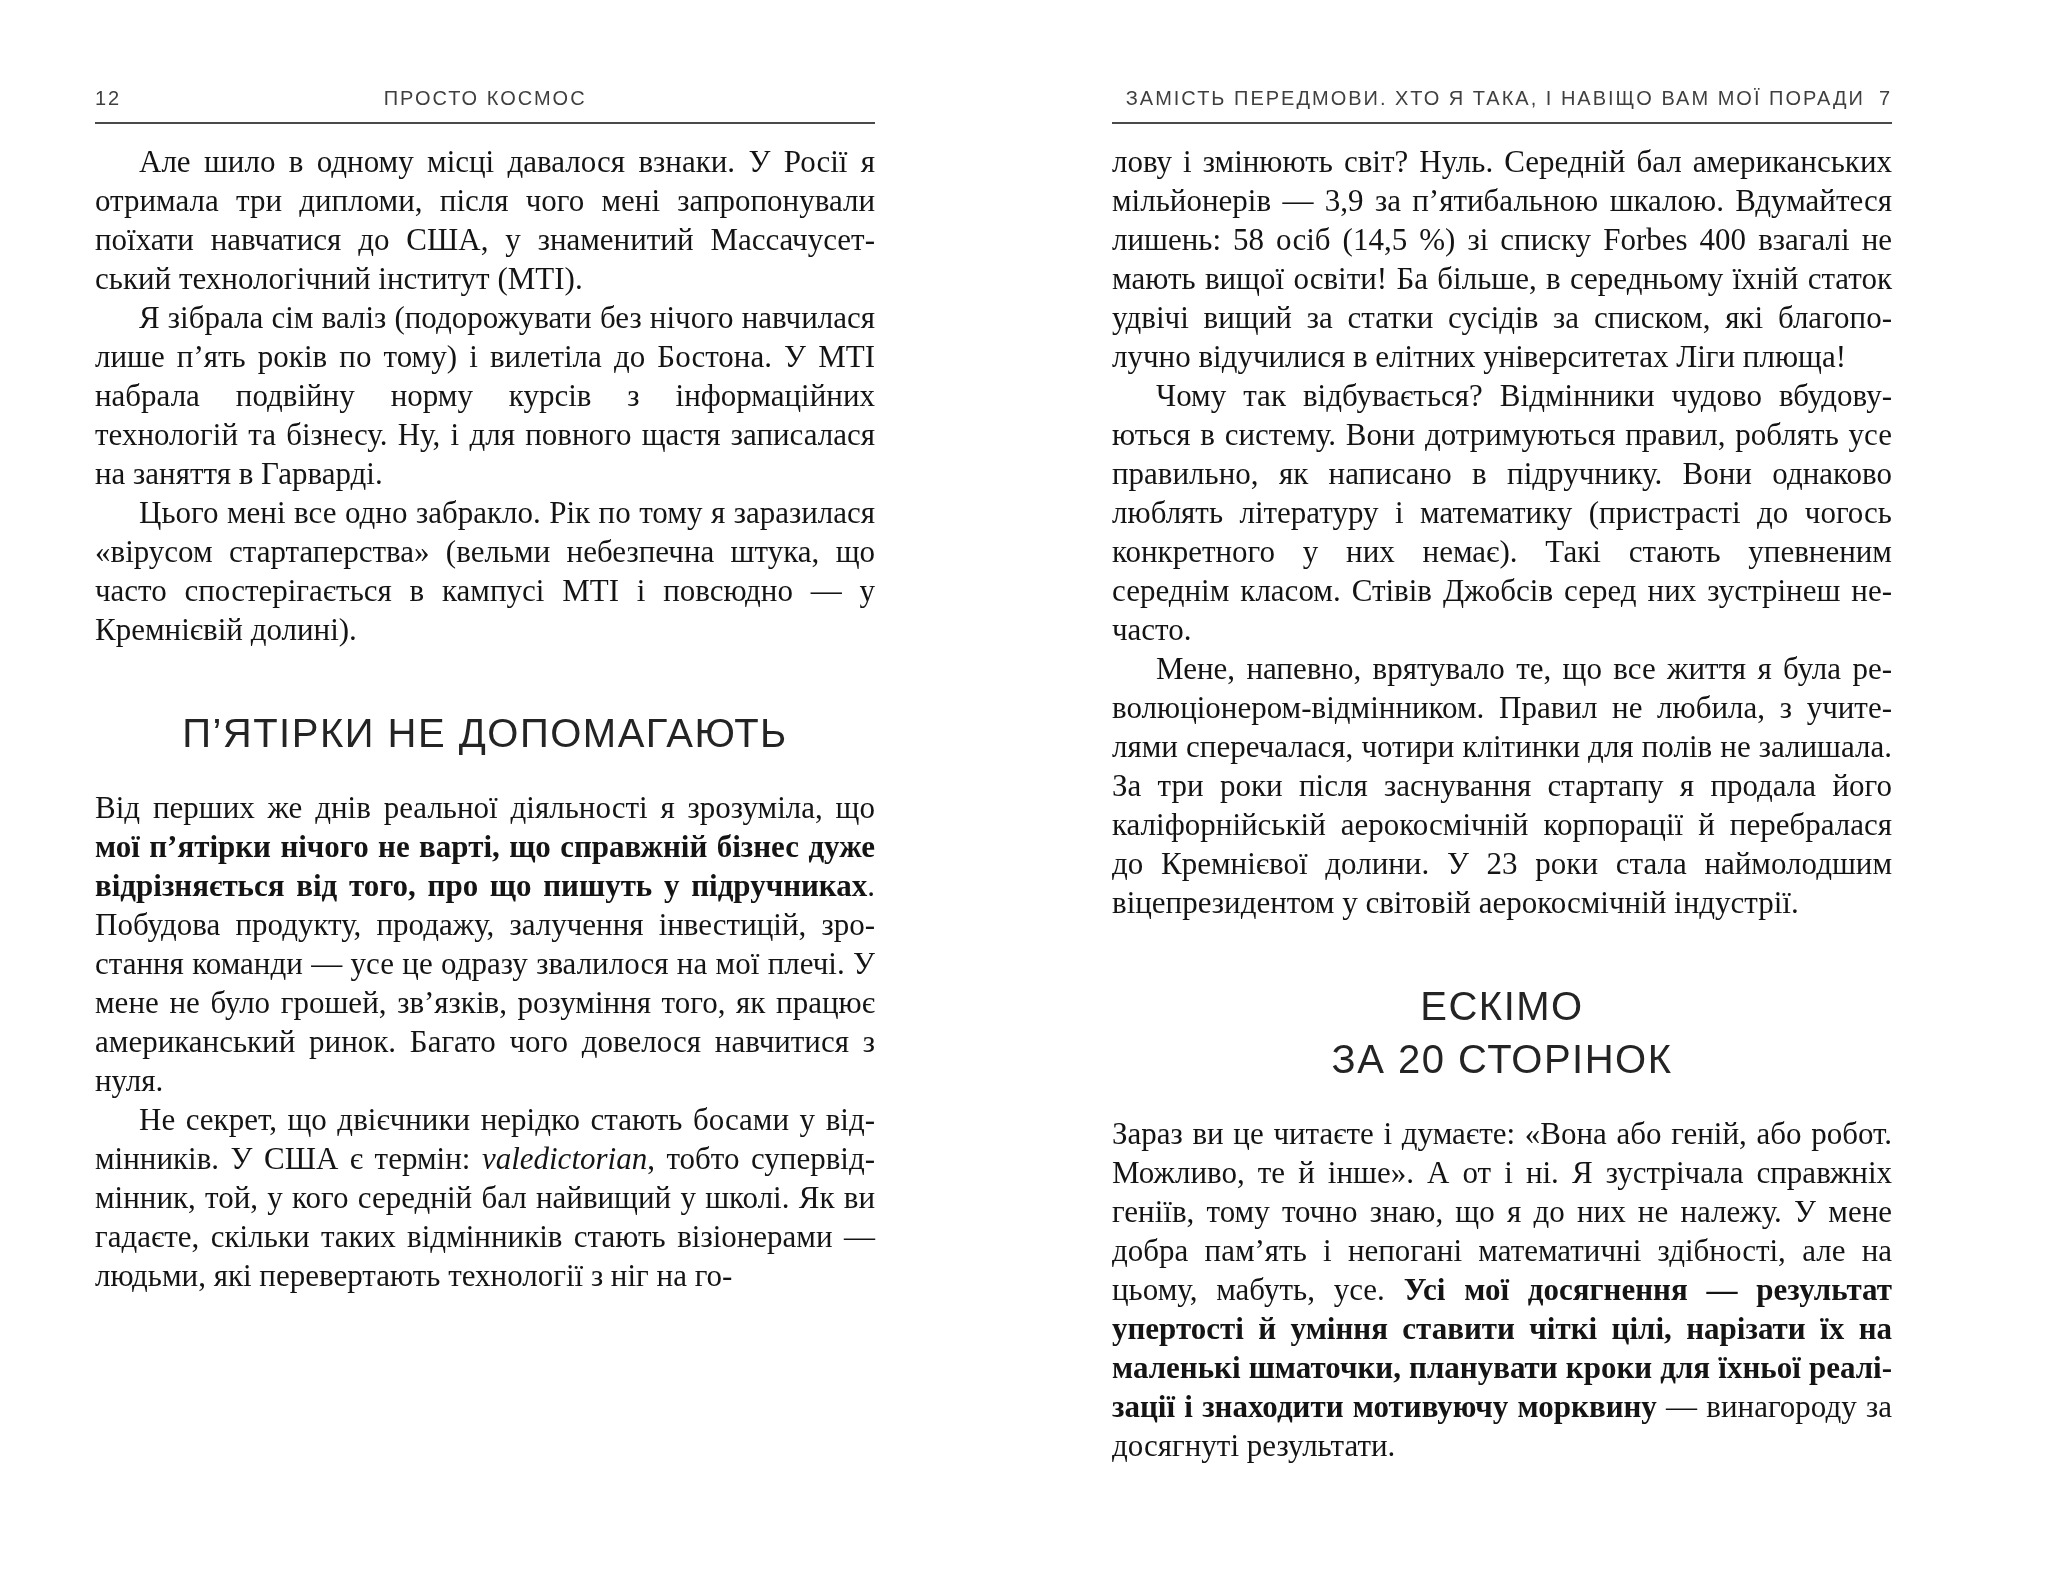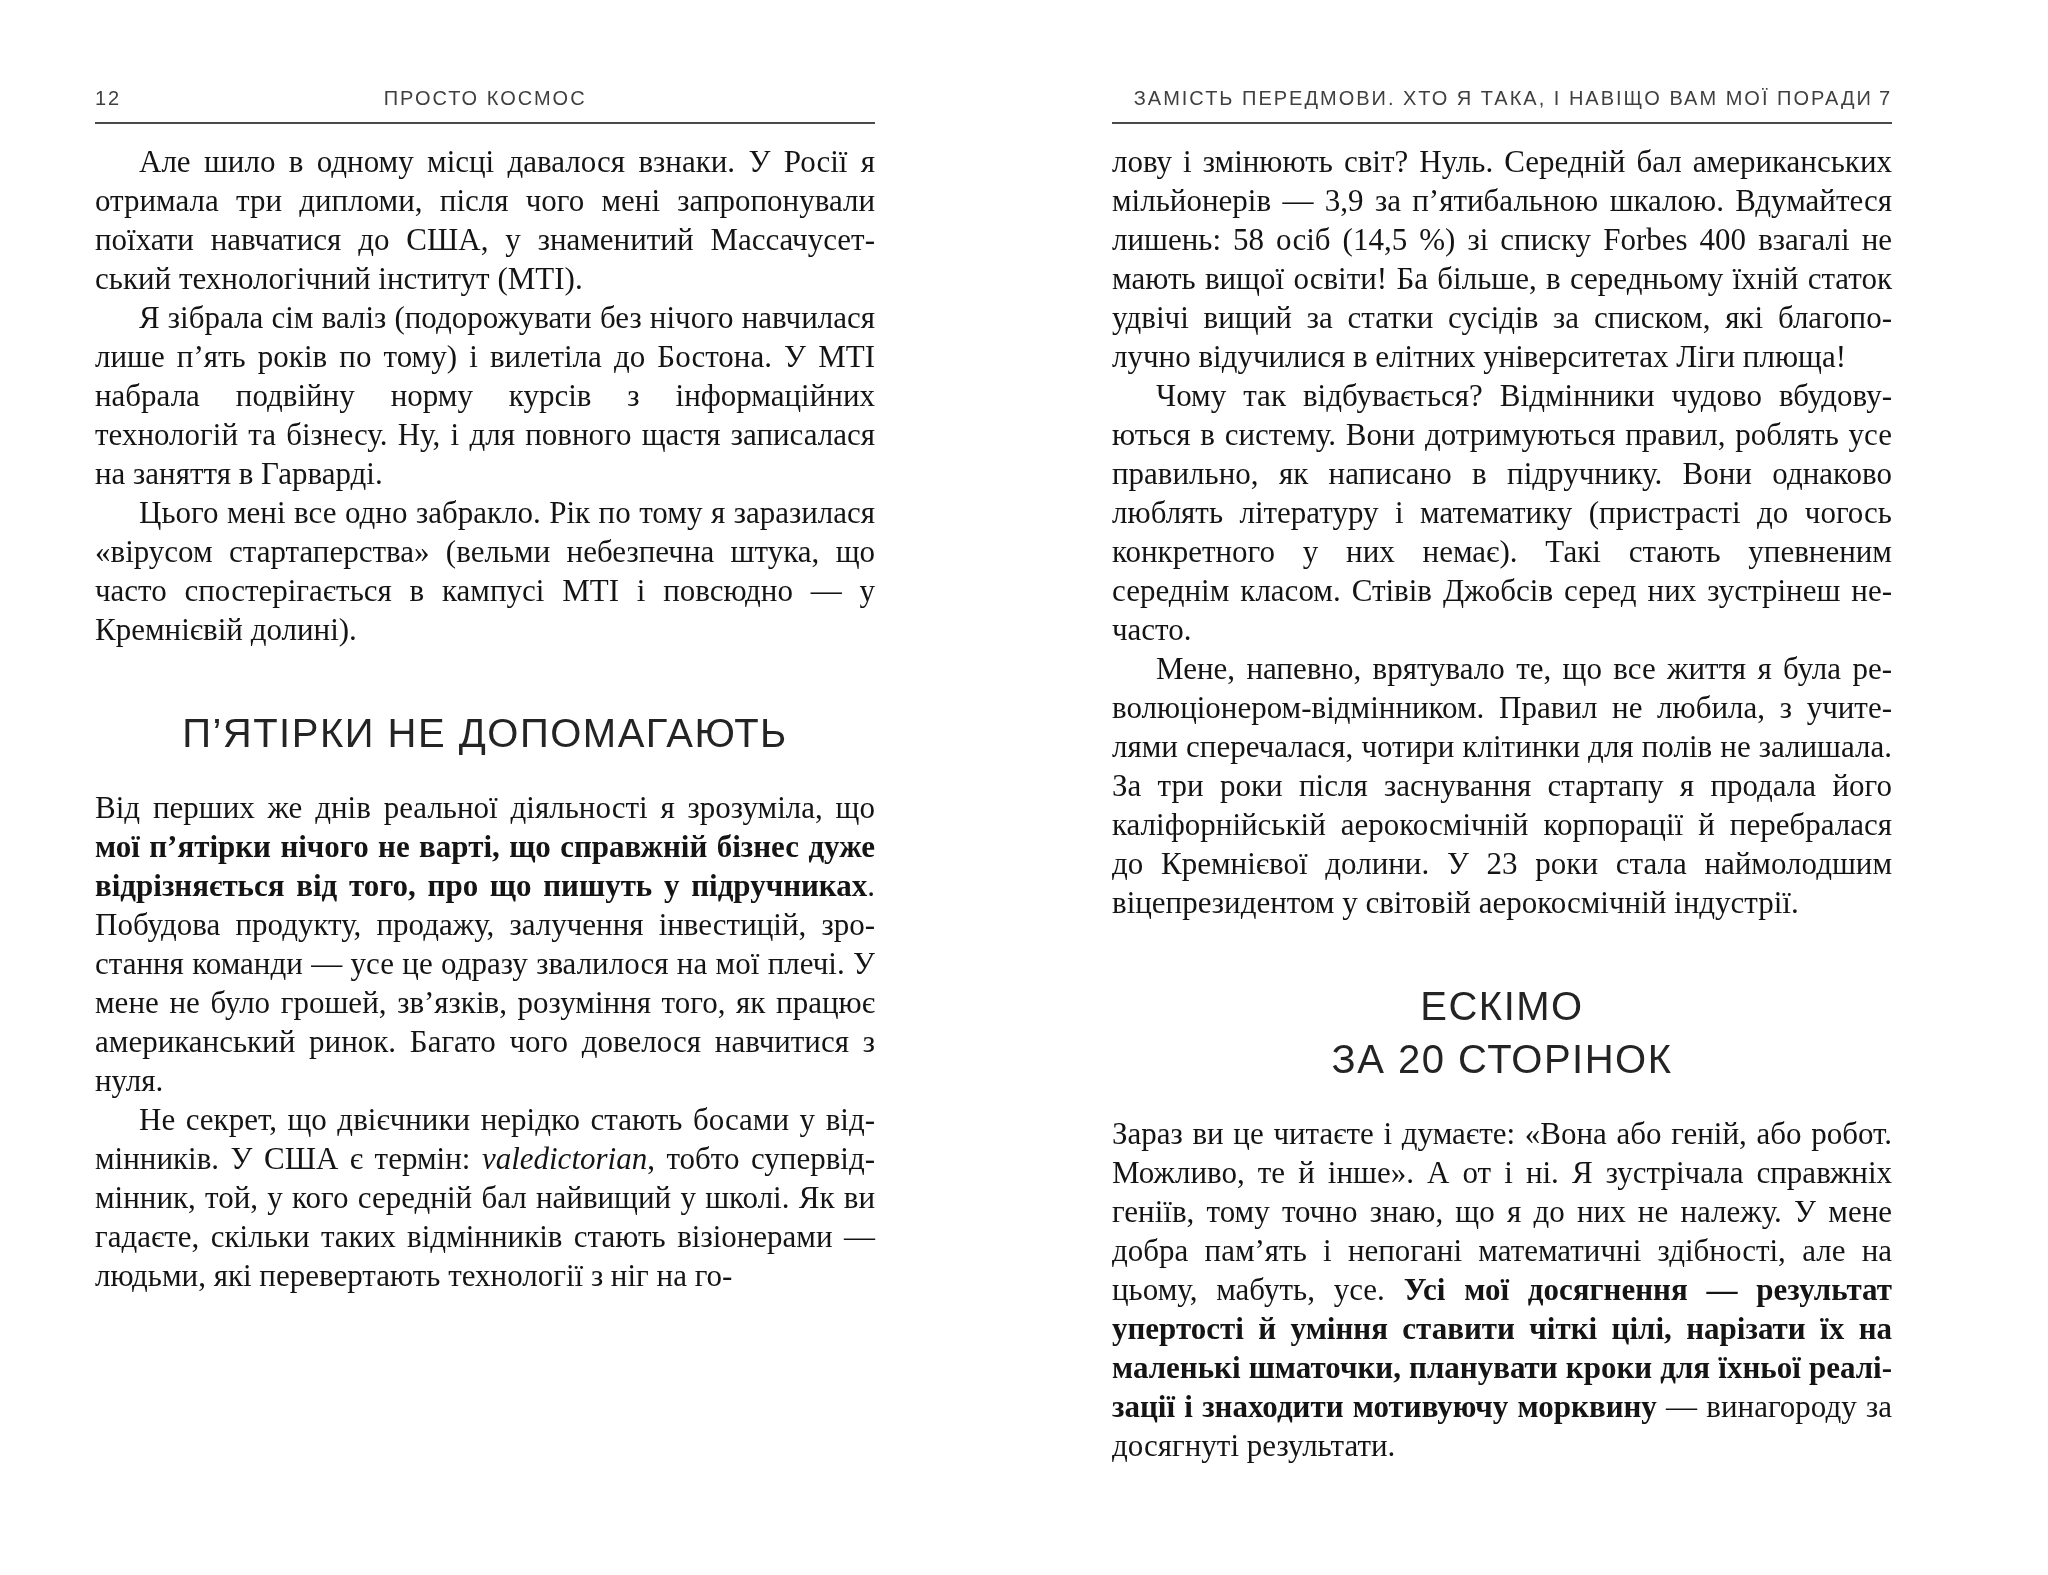--- a/index.html
+++ b/index.html
@@ -22,21 +22,21 @@
     align-items:flex-end;
     font-family:"Liberation Sans", sans-serif;
     font-size:20px;
     line-height:24px;
     letter-spacing:2px;
     color:#3f3f3f;
     border-bottom:2px solid #4a4a4a;
     padding-bottom:12px;
   }
   .running-head.head-left{justify-content:space-between;}
-  .running-head.head-right{justify-content:flex-end;gap:6px;}
+  .running-head.head-right{justify-content:flex-end;gap:14px;}
   .page-num{white-space:nowrap;}
   .run-title{white-space:nowrap;}
   .head-spacer{width:26px;}
 
   .body-text{margin-top:18px;}
   .body-text p{
     margin:0;
     font-size:31px;
     line-height:39px;
     text-align:justify;

